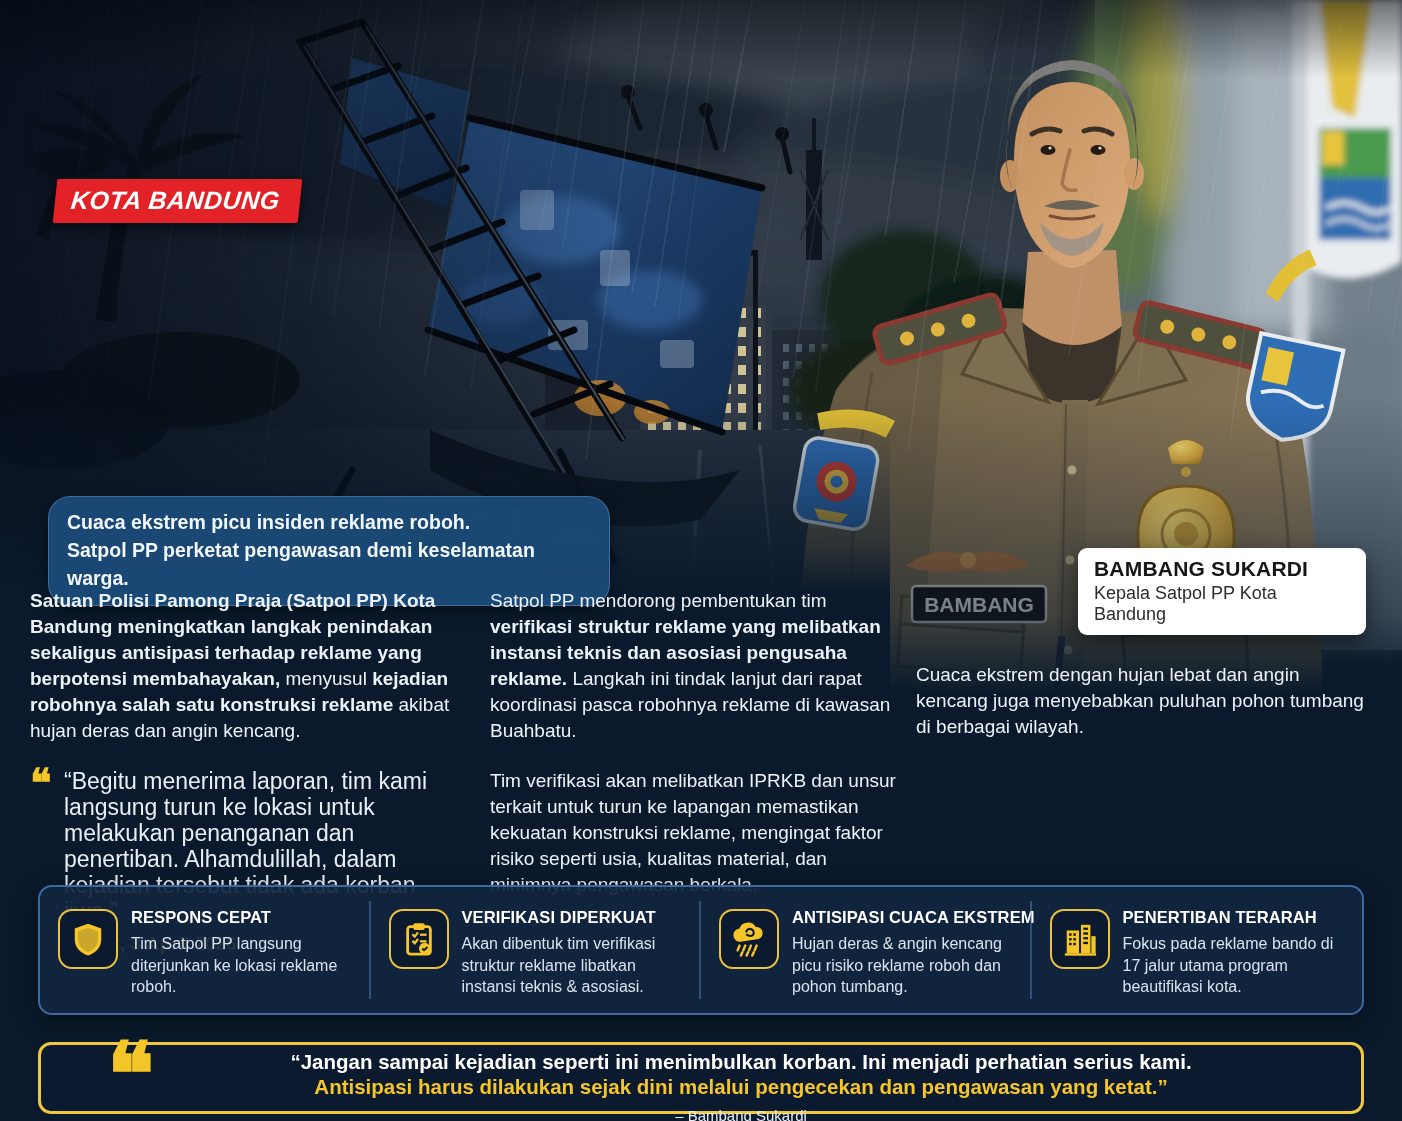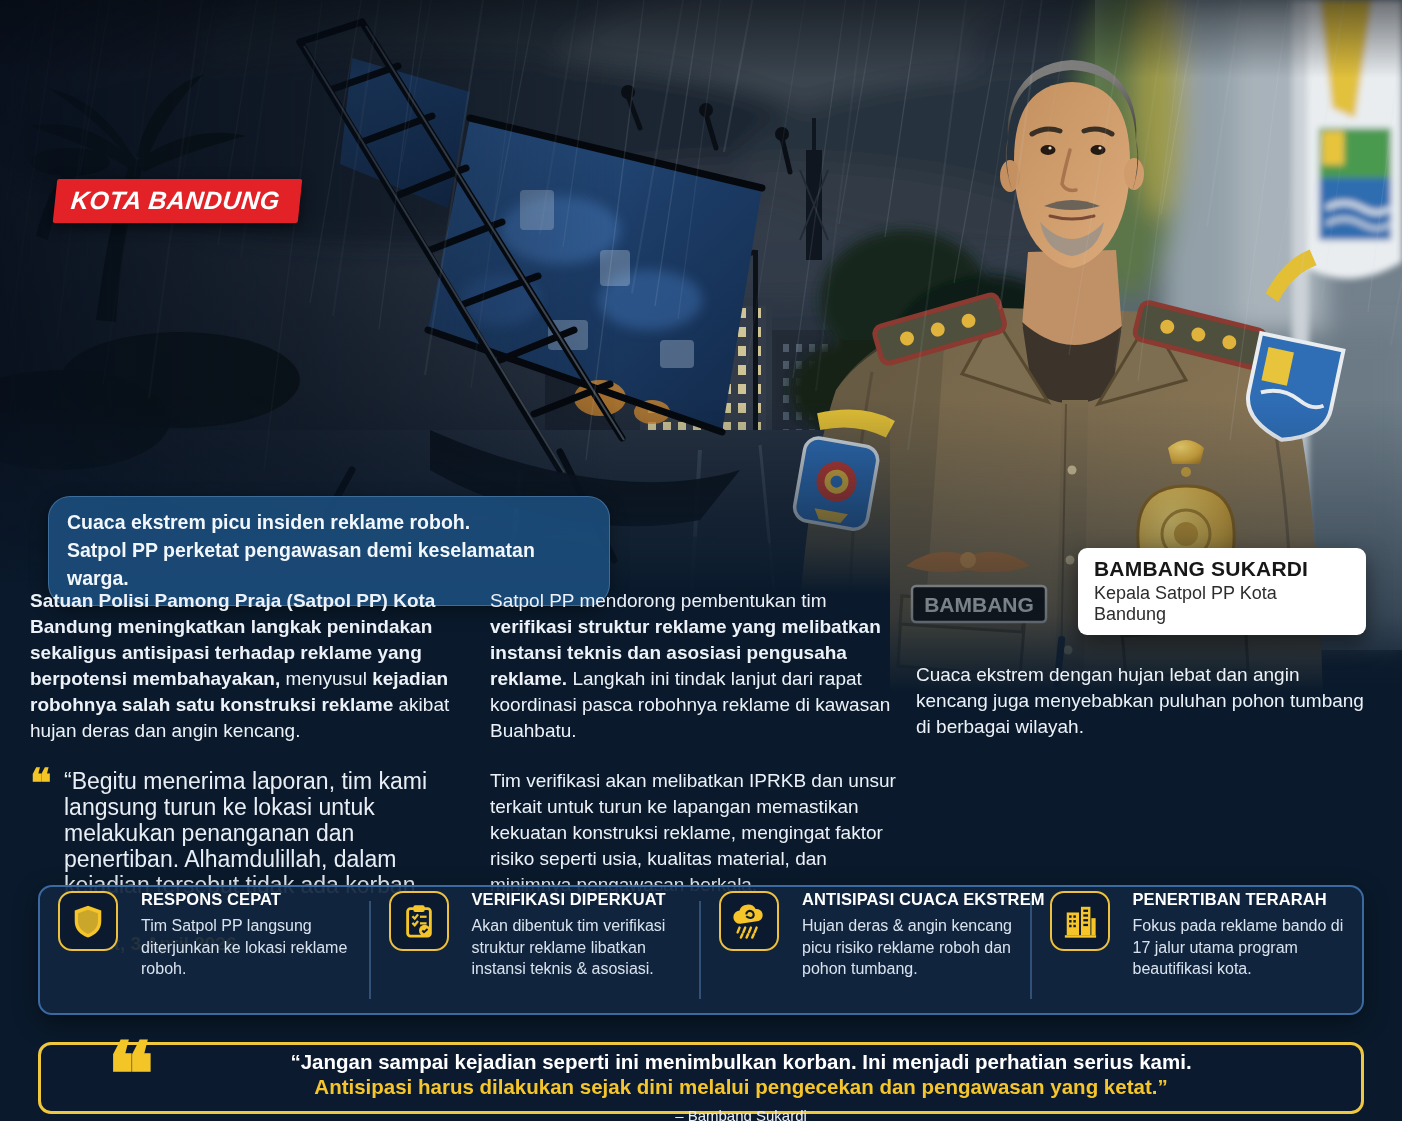--- a/index.html
+++ b/index.html
@@ -40,21 +40,21 @@
   
   .namecard{position:absolute;left:1078px;top:548px;width:288px;background:#ffffff;border-radius:9px;
     padding:9px 30px 10px 16px;box-shadow:0 8px 22px rgba(0,0,0,.5);box-sizing:border-box;}
   .namecard .nm{color:#171717;font-size:21px;font-weight:bold;letter-spacing:.2px;}
   .namecard .rl{color:#2d2d2d;font-size:18px;margin-top:2px;}
 
   
   .cardsrow{position:absolute;left:38px;top:885px;width:1326px;height:130px;box-sizing:border-box;
     background:rgba(17,37,63,.92);border:2px solid #3a6aa0;border-radius:14px;display:flex;
     box-shadow:0 8px 24px rgba(0,0,0,.45);}
-  .card{flex:1 1 0;padding:1px 14px 12px 18px;display:flex;gap:23px;position:relative;min-width:0;}
+  .card{flex:1 1 0;padding:19px 14px 12px 18px;display:flex;gap:13px;position:relative;min-width:0;}
   .card:not(:last-child)::after{content:"";position:absolute;right:0;top:14px;bottom:14px;width:2px;
     background:rgba(100,150,205,.4);}
   .iconbox{flex:0 0 60px;width:60px;height:60px;border:2px solid #edc13d;border-radius:14px;
     background:#0b1a2e;display:flex;align-items:center;justify-content:center;margin-top:3px;box-sizing:border-box;}
   .cardtitle{font-size:16.5px;font-weight:bold;color:#ffffff;letter-spacing:.1px;margin:2px 0 6px 0;white-space:nowrap;}
   .cardtext{font-size:16px;line-height:21.5px;color:#d9e3ee;}
 
   
   .footer{position:absolute;left:38px;top:1042px;width:1326px;height:72px;box-sizing:border-box;
     background:#0c1a30;border:3px solid #efc83f;border-radius:13px;}

